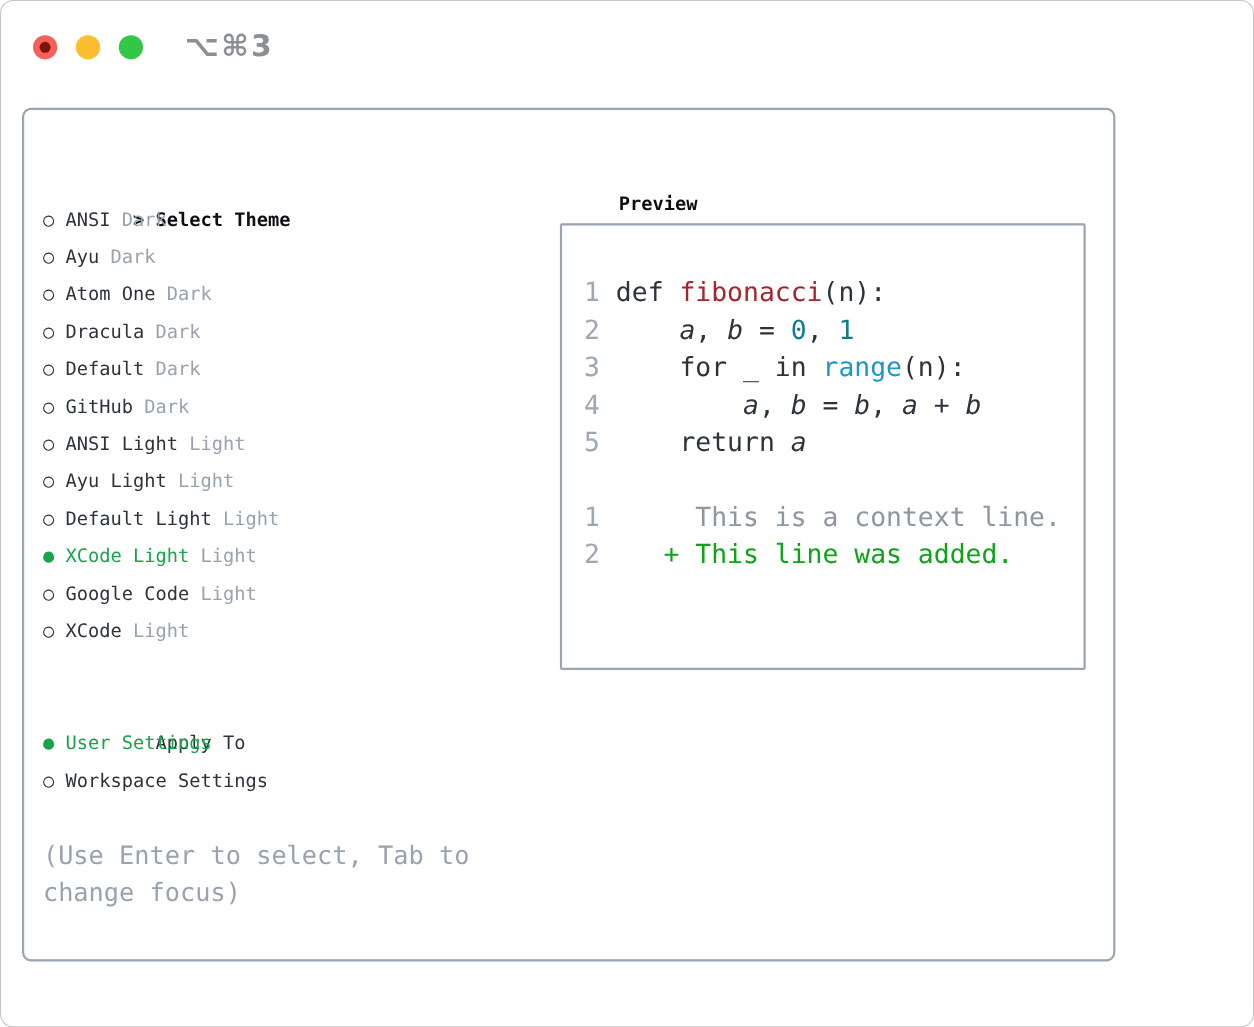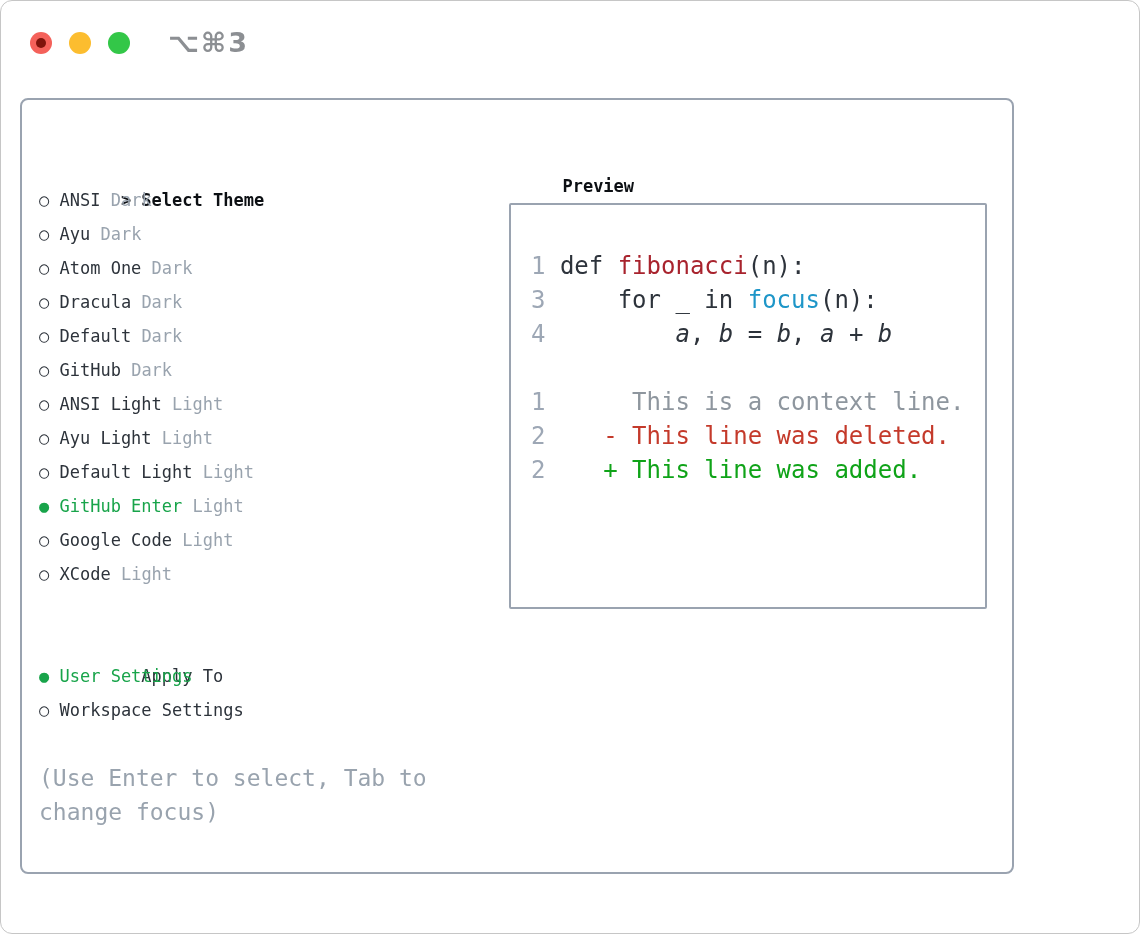--- a/index.html
+++ b/index.html
@@ -113,21 +113,21 @@
       <div id="theme-items">
           <div class="row"><span class="mk txt">○</span><span class="txt">ANSI</span> <span class="dim">Dark</span></div>
           <div class="row"><span class="mk txt">○</span><span class="txt">Ayu</span> <span class="dim">Dark</span></div>
           <div class="row"><span class="mk txt">○</span><span class="txt">Atom One</span> <span class="dim">Dark</span></div>
           <div class="row"><span class="mk txt">○</span><span class="txt">Dracula</span> <span class="dim">Dark</span></div>
           <div class="row"><span class="mk txt">○</span><span class="txt">Default</span> <span class="dim">Dark</span></div>
           <div class="row"><span class="mk txt">○</span><span class="txt">GitHub</span> <span class="dim">Dark</span></div>
           <div class="row"><span class="mk txt">○</span><span class="txt">ANSI Light</span> <span class="dim">Light</span></div>
           <div class="row"><span class="mk txt">○</span><span class="txt">Ayu Light</span> <span class="dim">Light</span></div>
           <div class="row"><span class="mk txt">○</span><span class="txt">Default Light</span> <span class="dim">Light</span></div>
-          <div class="row"><span class="mk sel">●</span><span class="sel">GitHub Enter</span> <span class="dim">Light</span></div>
+          <div class="row"><span class="mk sel">●</span><span class="sel">XCode Light</span> <span class="dim">Light</span></div>
           <div class="row"><span class="mk txt">○</span><span class="txt">Google Code</span> <span class="dim">Light</span></div>
           <div class="row"><span class="mk txt">○</span><span class="txt">XCode</span> <span class="dim">Light</span></div>
         </div>
       <div class="row"></div>
       <div class="row">
         <span class="mk"></span><span class="txt">Apply To</span>
       </div>
       <div id="apply-items">
           <div class="row"><span class="mk sel">●</span><span class="sel">User Settings</span></div>
           <div class="row"><span class="mk txt">○</span><span class="txt">Workspace Settings</span></div>
@@ -135,22 +135,23 @@
       <div class="row"></div>
       <div class="hint">(Use Enter to select, Tab to change focus)</div>
     </div>
 
     <div class="preview-title row mono">
       <span class="hdr">Preview</span>
     </div>
 
     <div class="pbox mono" id="pbox">
         <div class="pline"><span class="ln">1</span><span class="t-plain">def </span><span class="t-func">fibonacci</span><span class="t-plain">(n):</span></div>
-        <div class="pline"><span class="ln">3</span><span class="t-plain">    for _ in </span><span class="t-builtin">focus</span><span class="t-plain">(n):</span></div>
+        <div class="pline"><span class="ln">2</span><span class="t-plain">    </span><span class="t-var">a</span><span class="t-plain">, </span><span class="t-var">b</span><span class="t-plain"> = </span><span class="t-number">0</span><span class="t-plain">, </span><span class="t-number">1</span></div>
+        <div class="pline"><span class="ln">3</span><span class="t-plain">    for _ in </span><span class="t-builtin">range</span><span class="t-plain">(n):</span></div>
         <div class="pline"><span class="ln">4</span><span class="t-plain">        </span><span class="t-var">a</span><span class="t-plain">, </span><span class="t-var">b</span><span class="t-plain"> = </span><span class="t-var">b</span><span class="t-plain">, </span><span class="t-var">a</span><span class="t-plain"> + </span><span class="t-var">b</span></div>
+        <div class="pline"><span class="ln">5</span><span class="t-plain">    return </span><span class="t-var">a</span></div>
         <div class="pline"><span class="ln"></span></div>
         <div class="pline"><span class="ln">1</span><span class="t-context">     This is a context line.</span></div>
-        <div class="pline"><span class="ln">2</span><span class="t-del">   - This line was deleted.</span></div>
         <div class="pline"><span class="ln">2</span><span class="t-add">   + This line was added.</span></div>
       </div>
 
   </div>
 </div>
 
 </body></html>

